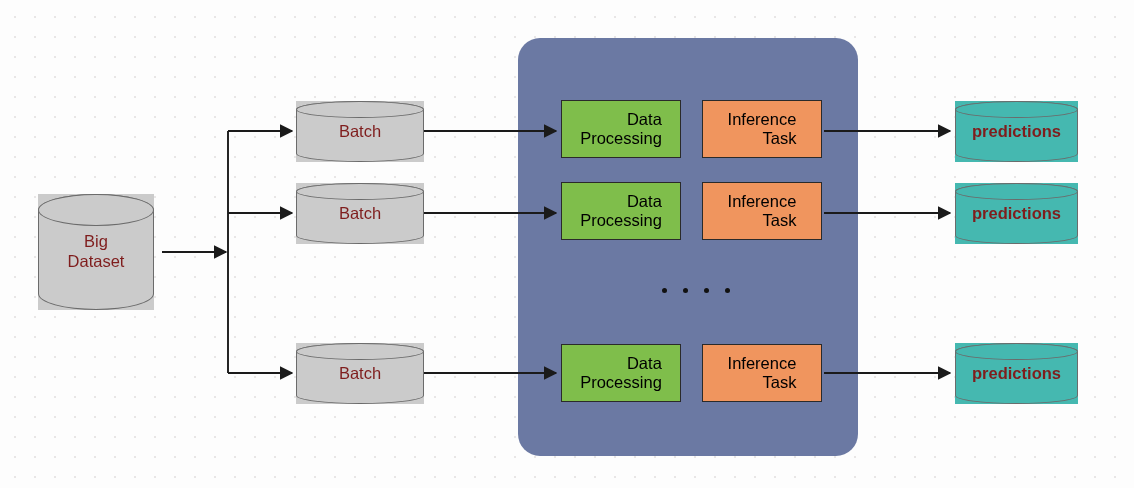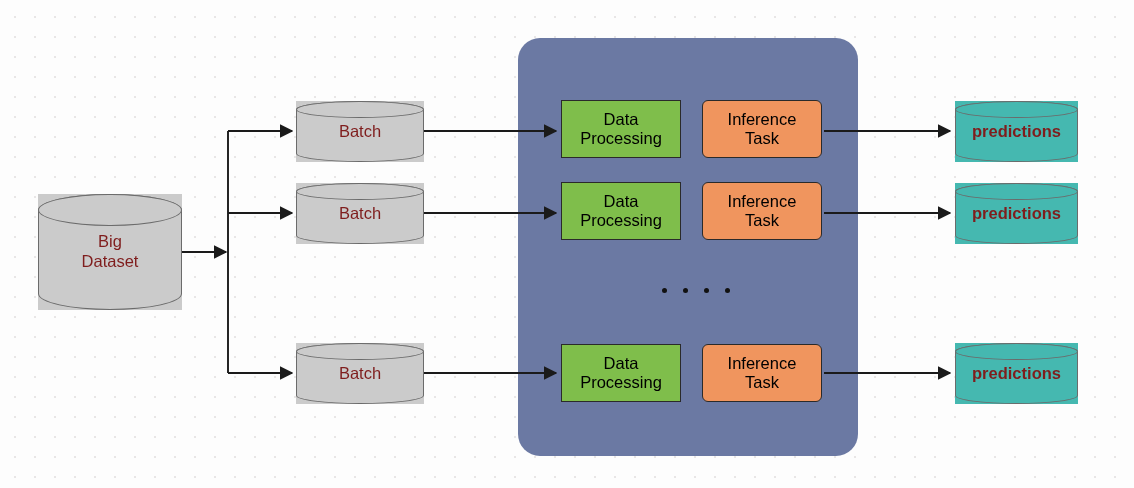--- a/index.html
+++ b/index.html
@@ -38,23 +38,24 @@
     align-items: center;
     justify-content: center;
     text-align: center;
     color: #000000;
     line-height: 1.18;
   }
 
   .rect-node {
     border: 1px solid #2a2a2a;
     font-size: 16.5px;
+    text-align: right;
   }
   .rect-node.green  { background: #7FBE4B; }
-  .rect-node.orange { background: #F0955E; border-radius: 6px; }
+  .rect-node.orange { background: #F0955E; }
 
   
   .cyl {
     position: absolute;
     z-index: 4;
   }
   .cyl .body {
     position: absolute;
     left: 0; top: 0;
     width: 100%;
@@ -134,21 +135,21 @@
       <path d="M 424 131 L 556 131" marker-end="url(#arrow)"></path>
       <path d="M 424 213 L 556 213" marker-end="url(#arrow)"></path>
       <path d="M 424 373 L 556 373" marker-end="url(#arrow)"></path>
 
       <path d="M 824 131 L 950 131" marker-end="url(#arrow)"></path>
       <path d="M 824 213 L 950 213" marker-end="url(#arrow)"></path>
       <path d="M 824 373 L 950 373" marker-end="url(#arrow)"></path>
     </g>
   </svg>
 
-  <div class="cyl grey" style="left:38px; top:194px; width:144px; height:116px; font-size:16.5px;">
+  <div class="cyl grey" style="left:38px; top:194px; width:116px; height:116px; font-size:16.5px;">
     <div class="body"></div>
     <div class="top"></div>
     <div class="label">
       <div>
         <div>Big</div>
         <div>Dataset</div>
       </div>
     </div>
   </div>
 

